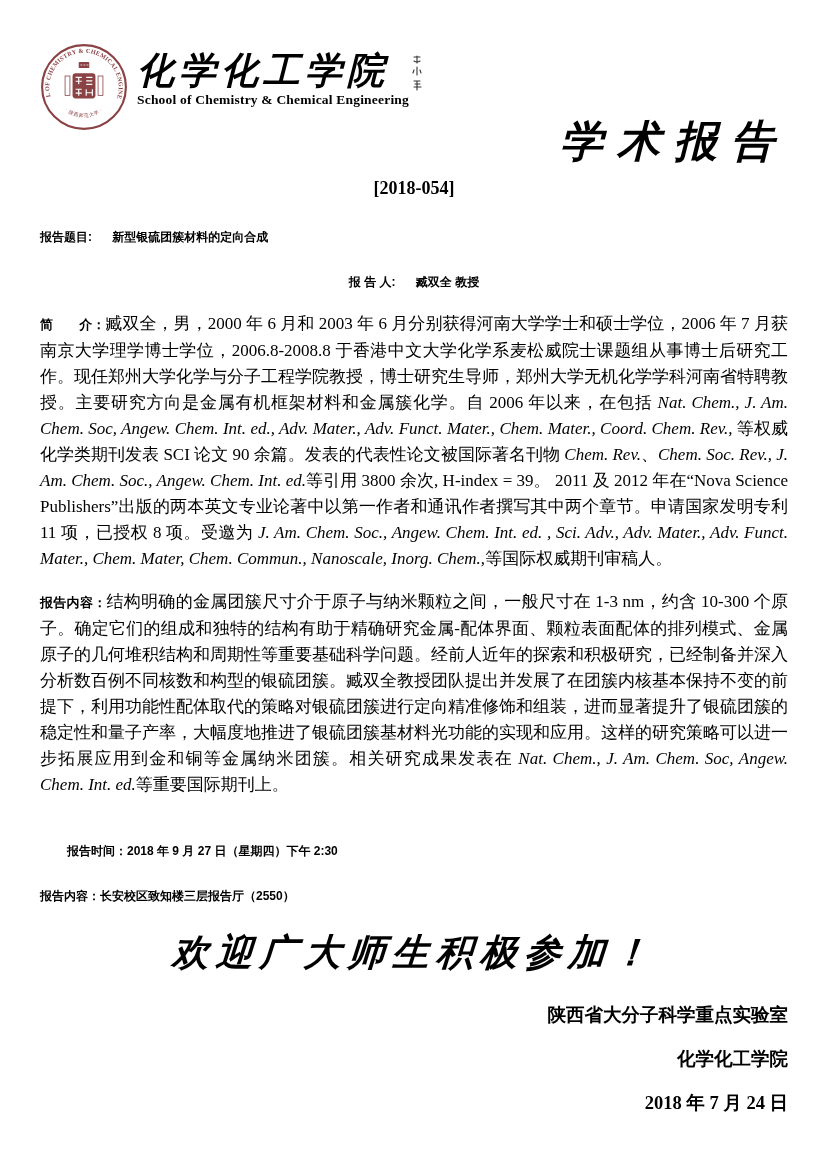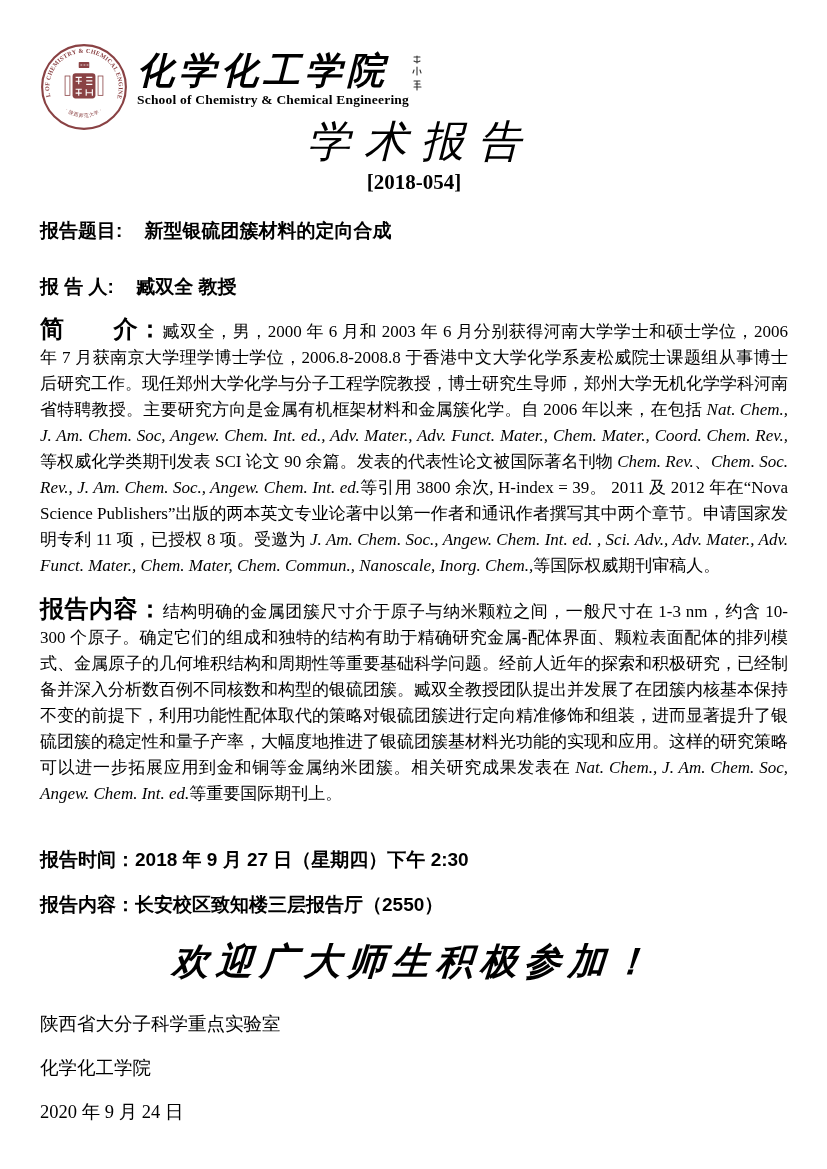--- a/index.html
+++ b/index.html
@@ -19,60 +19,60 @@
     font-weight:bold;font-style:italic;
     font-size:37px;line-height:40px;letter-spacing:5px;white-space:nowrap;
   }
   .brand-en{
     font-weight:bold;font-size:13.5px;line-height:16px;margin-top:1px;letter-spacing:.2px;
   }
   .sig{margin-top:12px;margin-left:2px;}
 
   
   .doc-title{
-    margin:-14px 0 0 0;text-align:center;
-    font-weight:normal;font-style:italic;
+    margin:-14px 0 0 0;text-align:right;
+    font-weight:bold;font-style:italic;
     font-size:43px;line-height:52px;letter-spacing:14px;text-indent:14px;
   }
-  .report-no{text-align:center;font-weight:bold;font-size:21px;line-height:24px;margin-top:2px;}
+  .report-no{text-align:center;font-weight:bold;font-size:18px;line-height:24px;margin-top:8px;}
 
   
   .field{
     font-family:"Liberation Sans","DejaVu Sans",sans-serif;
-    font-weight:bold;font-size:19px;line-height:24px;white-space:nowrap;
+    font-weight:bold;font-size:12px;line-height:24px;white-space:nowrap;
   }
   .row-topic{margin-top:25px;}
-  .row-speaker{margin-top:32px;}
+  .row-speaker{margin-top:21px;text-align:center;}
   .f-value{margin-left:17px;}
-  .row-time{margin-top:41px;}
+  .row-time{margin-top:41px;margin-left:27px;}
   .row-venue{margin-top:21px;}
   .row-time .f-value,.row-venue .f-value{margin-left:0;}
 
   
   .para{
     margin:17px 0 0 0;text-align:justify;
     font-size:17px;line-height:26px;
   }
   .para-label{
     font-family:"Liberation Sans","DejaVu Sans",sans-serif;
-    font-weight:bold;font-size:24px;
+    font-weight:bold;font-size:13px;
   }
   .it{font-style:italic;}
   .rm{font-style:normal;}
 
   
   .welcome{
     margin-top:22px;text-align:center;
     font-weight:bold;font-style:italic;
     font-size:37px;line-height:46px;letter-spacing:7px;
     transform:skewX(-4deg);
   }
 
   
-  .footer{margin-top:26px;font-size:18.5px;line-height:26px;}
+  .footer{margin-top:26px;text-align:right;font-size:18.5px;line-height:26px;font-weight:bold;}
   .footer-line{margin-top:18px;}
   .footer-line:first-child{margin-top:0;}
 </style>
 </head>
 <body>
 
 <div class="page">
   <div class="content">
 
     <header class="masthead">
@@ -150,17 +150,17 @@
 
     <div class="field row-venue">
       <span class="f-label">报告内容：</span><span class="f-value">长安校区致知楼三层报告厅（2550）</span>
     </div>
 
     <div class="welcome">欢迎广大师生积极参加！</div>
 
     <footer class="footer">
       <div class="footer-line">陕西省大分子科学重点实验室</div>
       <div class="footer-line">化学化工学院</div>
-      <div class="footer-line">2020 年 9 月 24 日</div>
+      <div class="footer-line">2018 年 7 月 24 日</div>
     </footer>
 
   </div>
 </div>
 
 </body></html>

